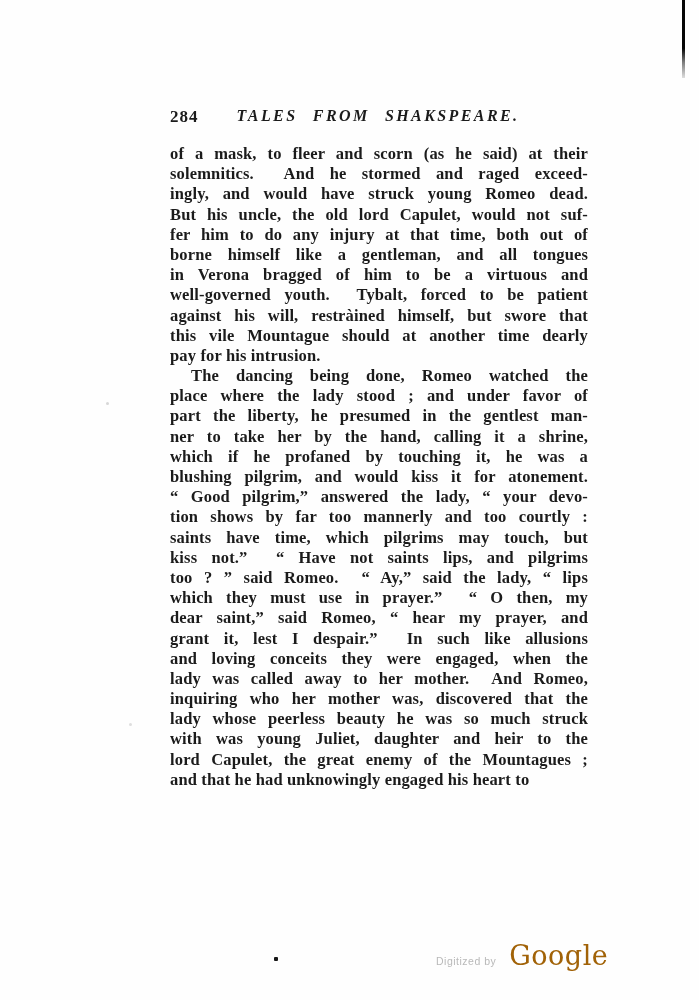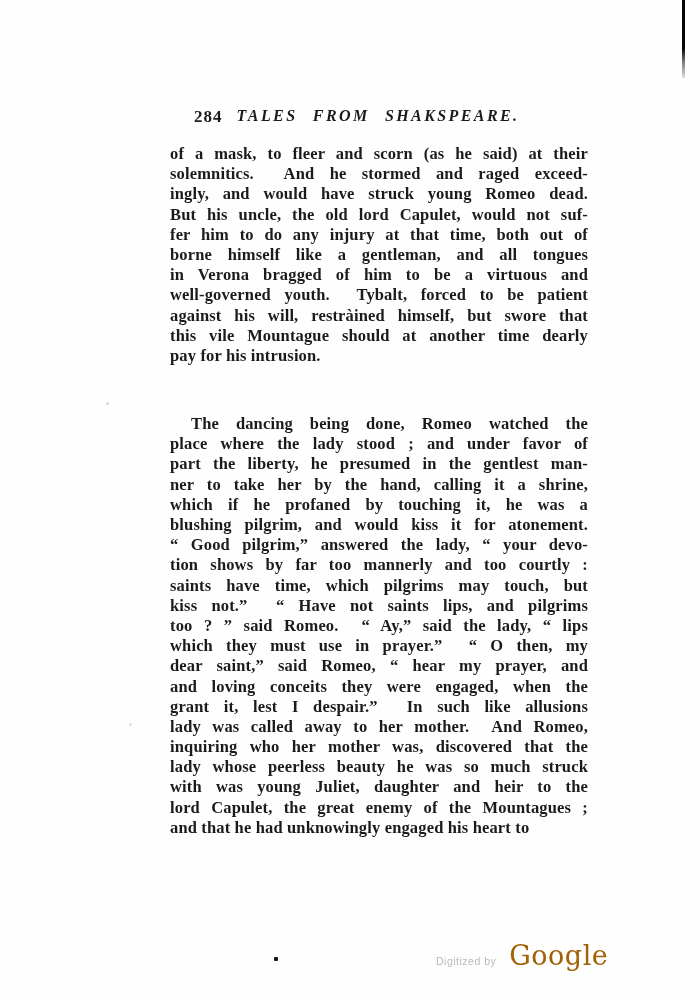--- a/index.html
+++ b/index.html
@@ -24,21 +24,20 @@
     width: 418px;
     height: 22px;
   }
   .page-number {
     position: absolute;
     left: 0;
     top: 0;
     font-size: 17px;
     font-weight: 700;
     letter-spacing: 1px;
-    margin-left: 24px;
   }
   .running-title {
     position: absolute;
     left: 0;
     right: 2px;
     top: 0;
     text-align: center;
     font-size: 16px;
     font-style: italic;
     font-weight: 700;
@@ -62,21 +61,20 @@
     text-align: justify;
     text-align-last: justify;
     height: 20.2px;
     overflow: visible;
   }
   .line.last {
     text-align-last: left;
   }
   .line.indent {
     text-indent: 21px;
-    margin-top: 48px;
   }
 
   
   .edge-line {
     position: absolute;
     left: 682px;
     top: 0;
     width: 3px;
     height: 78px;
     background: linear-gradient(#050505 0%, #050505 62%, rgba(20,20,20,0.55) 80%, rgba(40,40,40,0.15) 100%);
@@ -165,22 +163,22 @@
       <div class="line">ner to take her by the hand, calling it a shrine,</div>
       <div class="line">which if he profaned by touching it, he was a</div>
       <div class="line">blushing pilgrim, and would kiss it for atonement.</div>
       <div class="line">“ Good pilgrim,” answered the lady, “ your devo-</div>
       <div class="line">tion shows by far too mannerly and too courtly :</div>
       <div class="line">saints have time, which pilgrims may touch, but</div>
       <div class="line">kiss not.”&nbsp; “ Have not saints lips, and pilgrims</div>
       <div class="line">too ? ” said Romeo.&nbsp; “ Ay,” said the lady, “ lips</div>
       <div class="line">which they must use in prayer.”&nbsp; “ O then, my</div>
       <div class="line">dear saint,” said Romeo, “ hear my prayer, and</div>
+      <div class="line">grant it, lest I despair.”&nbsp; In such like allusions</div>
       <div class="line">and loving conceits they were engaged, when the</div>
-      <div class="line">grant it, lest I despair.”&nbsp; In such like allusions</div>
       <div class="line">lady was called away to her mother.&nbsp; And Romeo,</div>
       <div class="line">inquiring who her mother was, discovered that the</div>
       <div class="line">lady whose peerless beauty he was so much struck</div>
       <div class="line">with was young Juliet, daughter and heir to the</div>
       <div class="line">lord Capulet, the great enemy of the Mountagues ;</div>
       <div class="line last">and that he had unknowingly engaged his heart to</div>
     </div>
   </div>
 
 <div class="watermark">

